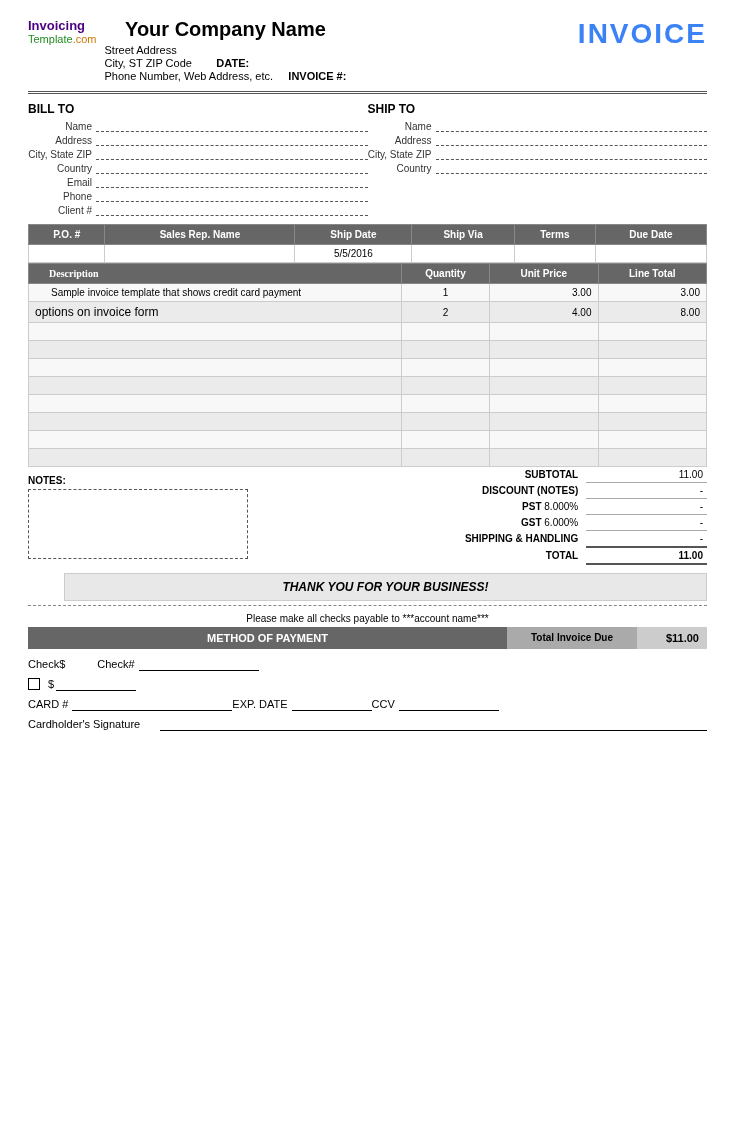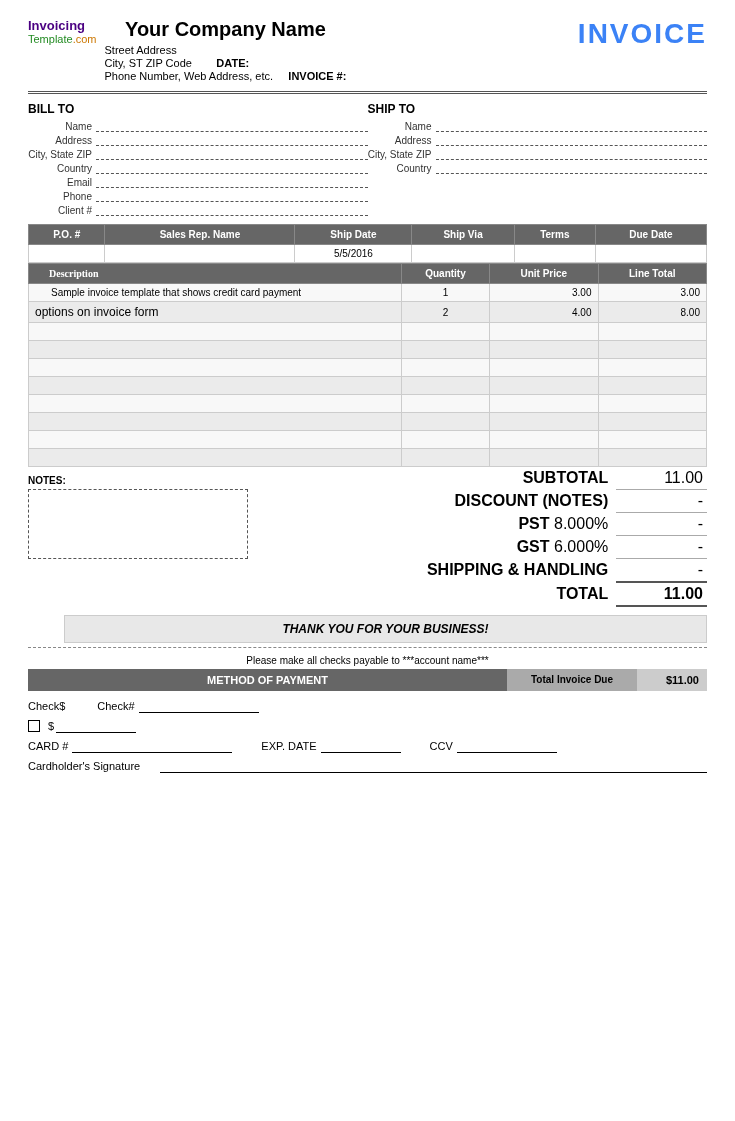--- a/index.html
+++ b/index.html
@@ -89,21 +89,21 @@
     .bottom-section { display: flex; margin-top: 0; }
     .notes-section { flex: 1; padding-right: 10px; }
     .notes-label { font-weight: bold; font-size: 10px; margin-bottom: 3px; }
     .notes-box {
       border: 1px dashed #555;
       width: 220px;
       height: 70px;
     }
     .totals-section { min-width: 310px; }
     .totals-table { width: 100%; border-collapse: collapse; }
-    .totals-table td { font-size: 16px; padding: 2px 4px; }
+    .totals-table td { font-size: 10px; padding: 2px 4px; }
     .totals-table td.tlabel { text-align: right; font-weight: bold; padding-right: 8px; }
     .totals-table td.tval { text-align: right; border-bottom: 1px solid #aaa; min-width: 80px; }
     .totals-table tr.total-row td { font-weight: bold; }
     .totals-table tr.total-row td.tval { border-top: 2px solid #555; border-bottom: 2px solid #555; }
 
     .thank-you-bar {
       background: #e8e8e8;
       text-align: center;
       font-style: italic;
       font-weight: bold;
@@ -162,21 +162,21 @@
     .check-row { display: flex; gap: 32px; align-items: center; margin-bottom: 6px; }
     .check-item { display: flex; align-items: center; gap: 4px; font-size: 11px; }
     .check-line { border-bottom: 1px solid #000; min-width: 120px; height: 14px; display: inline-block; }
 
     .card-row { display: flex; gap: 8px; align-items: center; margin-bottom: 6px; }
     .checkbox-item { display: flex; align-items: center; gap: 2px; }
     .checkbox { width: 12px; height: 12px; border: 1px solid #000; display: inline-block; }
     .dollar-field { display: flex; align-items: center; gap: 2px; }
     .dollar-line { border-bottom: 1px solid #000; min-width: 80px; height: 14px; display: inline-block; }
 
-    .card-num-row { display: flex; gap: 29px; align-items: flex-end; margin-bottom: 6px; }
+    .card-num-row { display: flex; gap: 0; align-items: flex-end; margin-bottom: 6px; }
     .card-field { display: flex; align-items: center; gap: 4px; font-size: 11px; }
     .card-line { border-bottom: 1px solid #000; display: inline-block; height: 14px; }
 
     .signature-row { display: flex; align-items: center; gap: 20px; font-size: 11px; }
     .sig-line { border-bottom: 1px solid #000; flex: 1; height: 14px; display: inline-block; }
 
     .header-company-block {
       display: flex;
       flex-direction: column;
     }

